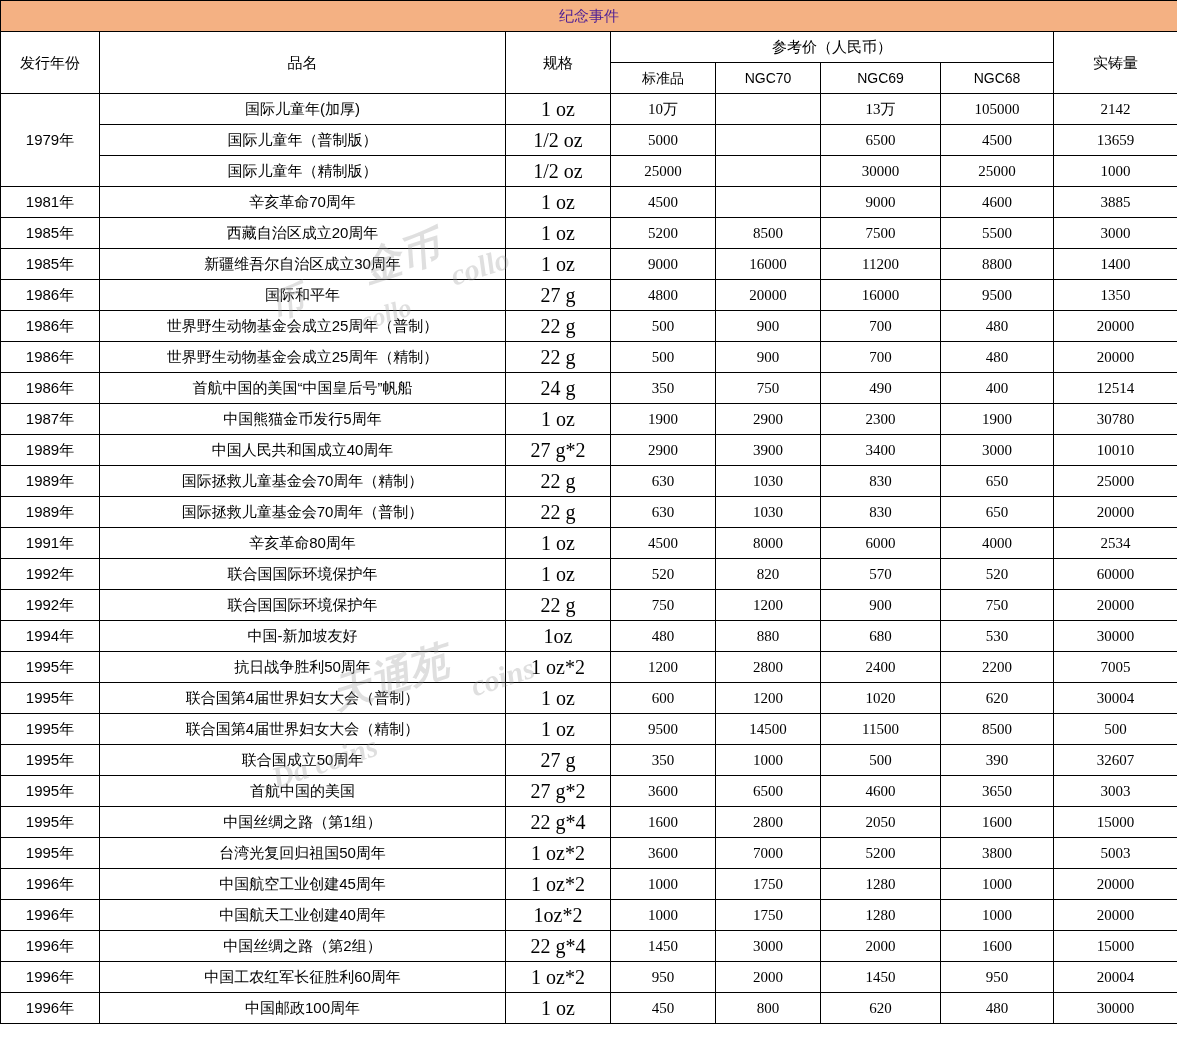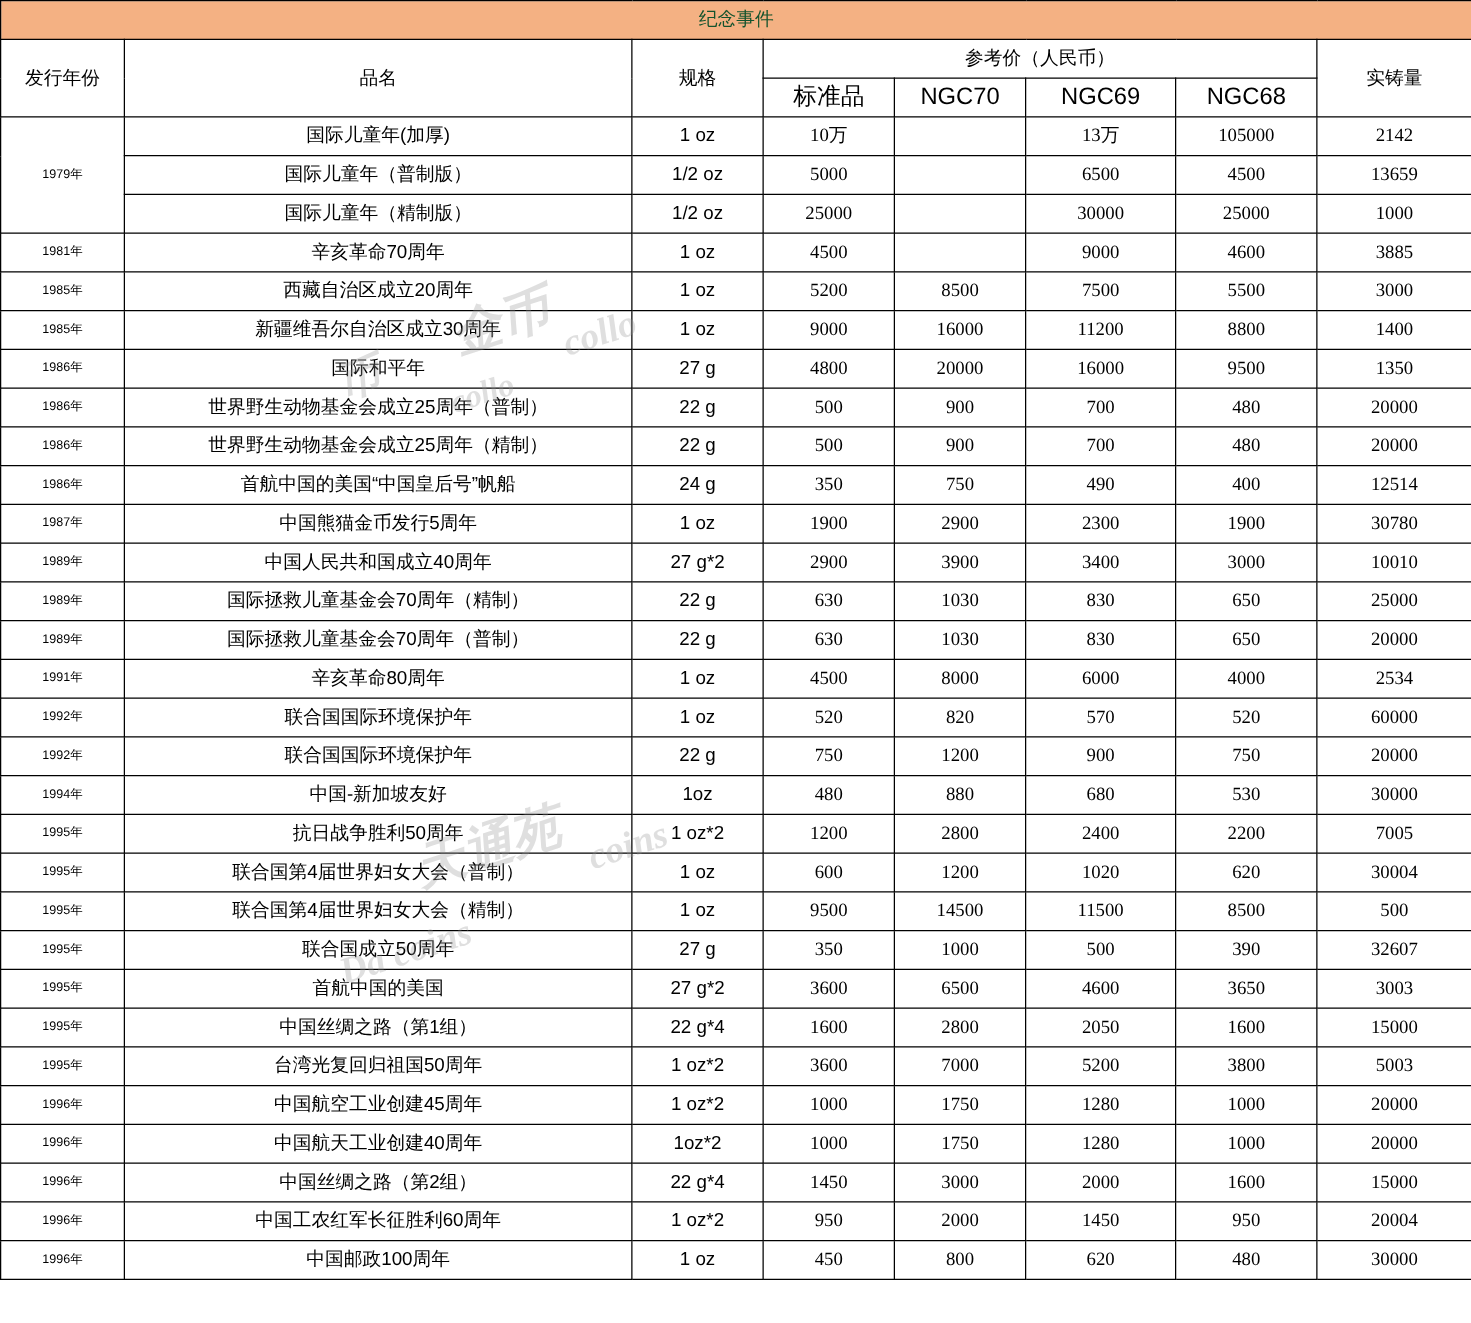--- a/index.html
+++ b/index.html
@@ -31,38 +31,38 @@
     line-height: 30px;
     font-weight: normal;
     overflow: hidden;
     white-space: nowrap;
   }
   .title-row td {
     background: #f4b183;
     height: 28px;
     line-height: 28px;
     font-size: 15px;
-    color: #14532d;
+    color: #4c1d95;
     border: 1px solid #f4b183;
   }
   .hdr td {
     font-size: 15px;
   }
   .hdr-sub td {
-    font-size: 19px;
+    font-size: 14px;
   }
   td.year {
-    font-size: 10px;
+    font-size: 15px;
   }
   td.name {
     font-size: 15px;
   }
   td.spec {
-    font-family: Liberation Sans, sans-serif;
-    font-size: 15px;
+    font-family: Liberation Serif, serif;
+    font-size: 20px;
   }
   td.num {
     font-family: "Liberation Serif", "DejaVu Serif", serif;
     font-size: 15px;
   }
   
   col.c-year { width: 99px; }
   col.c-name { width: 406px; }
   col.c-spec { width: 105px; }
   col.c-std  { width: 105px; }

